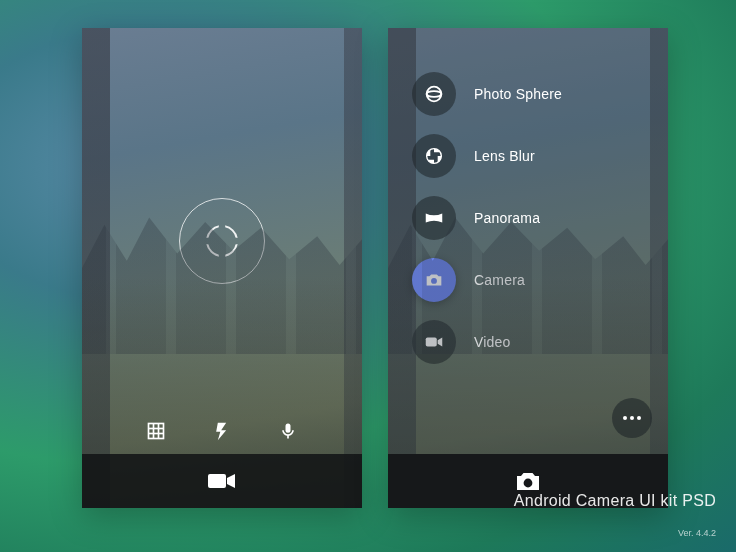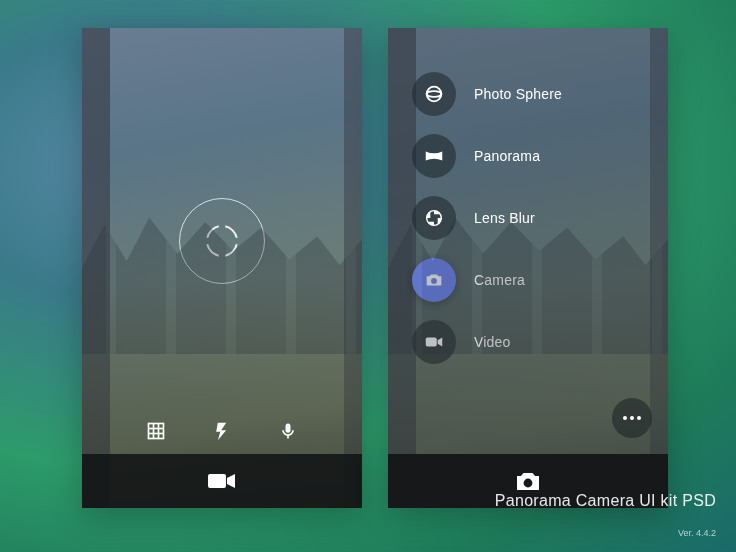--- a/index.html
+++ b/index.html
@@ -249,41 +249,41 @@
             <circle cx="12" cy="12" r="8" fill="none" stroke="#fff" stroke-width="2"></circle>
             <ellipse cx="12" cy="12" rx="8" ry="3.2" fill="none" stroke="#fff" stroke-width="2"></ellipse>
           </svg>
         </div>
         <span class="mode-label">Photo Sphere</span>
       </div>
 
       <div class="mode-item">
         <div class="mode-icon">
           <svg viewBox="0 0 24 24" width="22" height="22">
-            <path d="M3 7 Q12 11 21 7 L21 17 Q12 13 3 17 Z" fill="#fff"></path>
-          </svg>
-        </div>
-        <span class="mode-label">Panorama</span>
-      </div>
-
-      <div class="mode-item">
-        <div class="mode-icon">
-          <svg viewBox="0 0 24 24" width="22" height="22">
             <g fill="#fff">
               <path d="M12 4 a8 8 0 0 1 6.9 4 L12 8 Z"></path>
               <path d="M20 12 a8 8 0 0 1 -4 6.9 L16 12 Z"></path>
               <path d="M12 20 a8 8 0 0 1 -6.9 -4 L12 16 Z"></path>
               <path d="M4 12 a8 8 0 0 1 4 -6.9 L8 12 Z"></path>
             </g>
             <circle cx="12" cy="12" r="8" fill="none" stroke="#fff" stroke-width="1.5"></circle>
           </svg>
         </div>
         <span class="mode-label">Lens Blur</span>
       </div>
 
+      <div class="mode-item">
+        <div class="mode-icon">
+          <svg viewBox="0 0 24 24" width="22" height="22">
+            <path d="M3 7 Q12 11 21 7 L21 17 Q12 13 3 17 Z" fill="#fff"></path>
+          </svg>
+        </div>
+        <span class="mode-label">Panorama</span>
+      </div>
+
       <div class="mode-item selected">
         <div class="mode-icon">
           <svg viewBox="0 0 24 24" width="22" height="22">
             <path d="M4 8 h3 l2 -2 h6 l2 2 h3 v10 H4 Z" fill="#fff"></path>
             <circle cx="12" cy="13" r="3.2" fill="#6c86f2"></circle>
           </svg>
         </div>
         <span class="mode-label">Camera</span>
       </div>
 
@@ -311,17 +311,17 @@
       <div class="cam-shutter">
         <svg viewBox="0 0 28 24" width="28" height="24">
           <path d="M3 7 h4 l2.5 -3 h9 l2.5 3 h4 v14 H3 Z" fill="#fff"></path>
           <circle cx="14" cy="14" r="4.4" fill="#16181a"></circle>
         </svg>
       </div>
     </div>
   </div>
 
   <div class="footer">
-    <div class="title">Panorama Camera UI kit PSD</div>
+    <div class="title">Android Camera UI kit PSD</div>
     <div class="ver">Ver. 4.4.2</div>
   </div>
 
 </div>
 
 </body></html>

